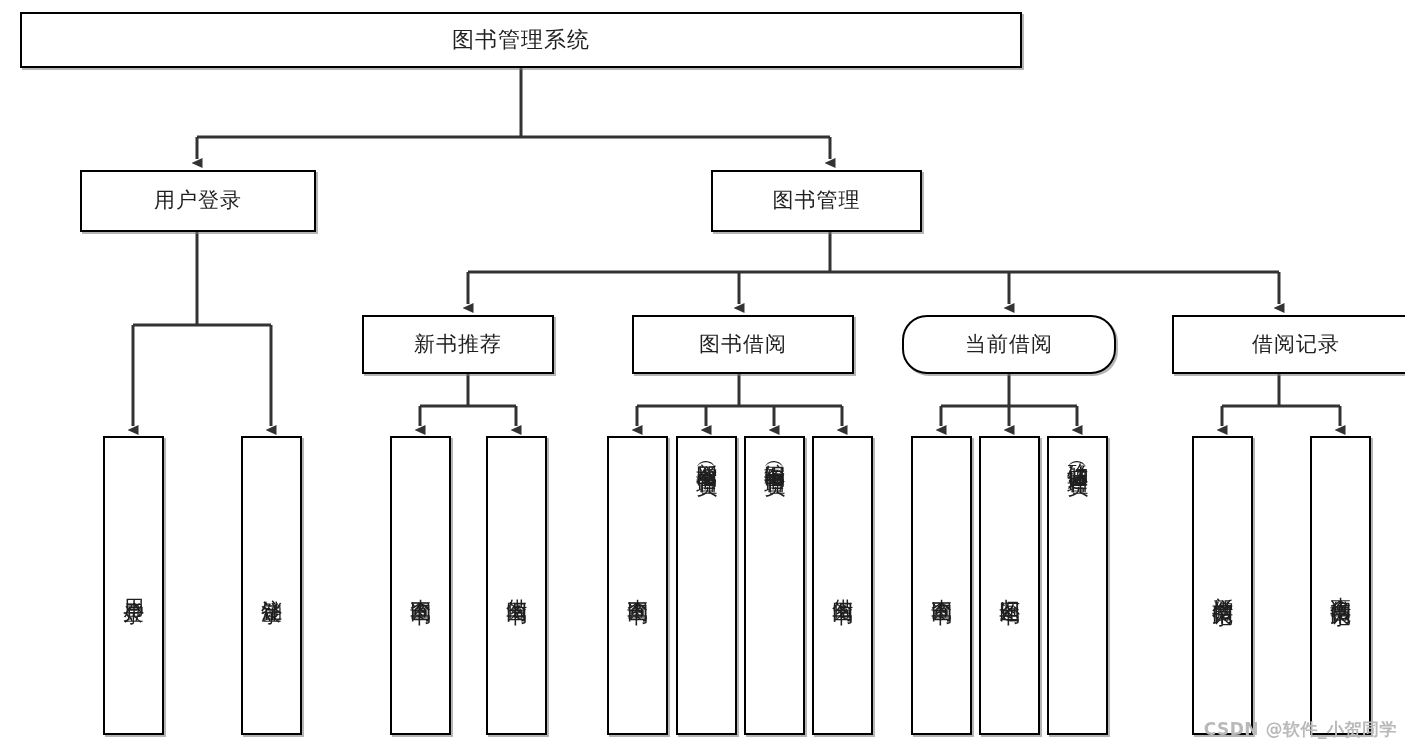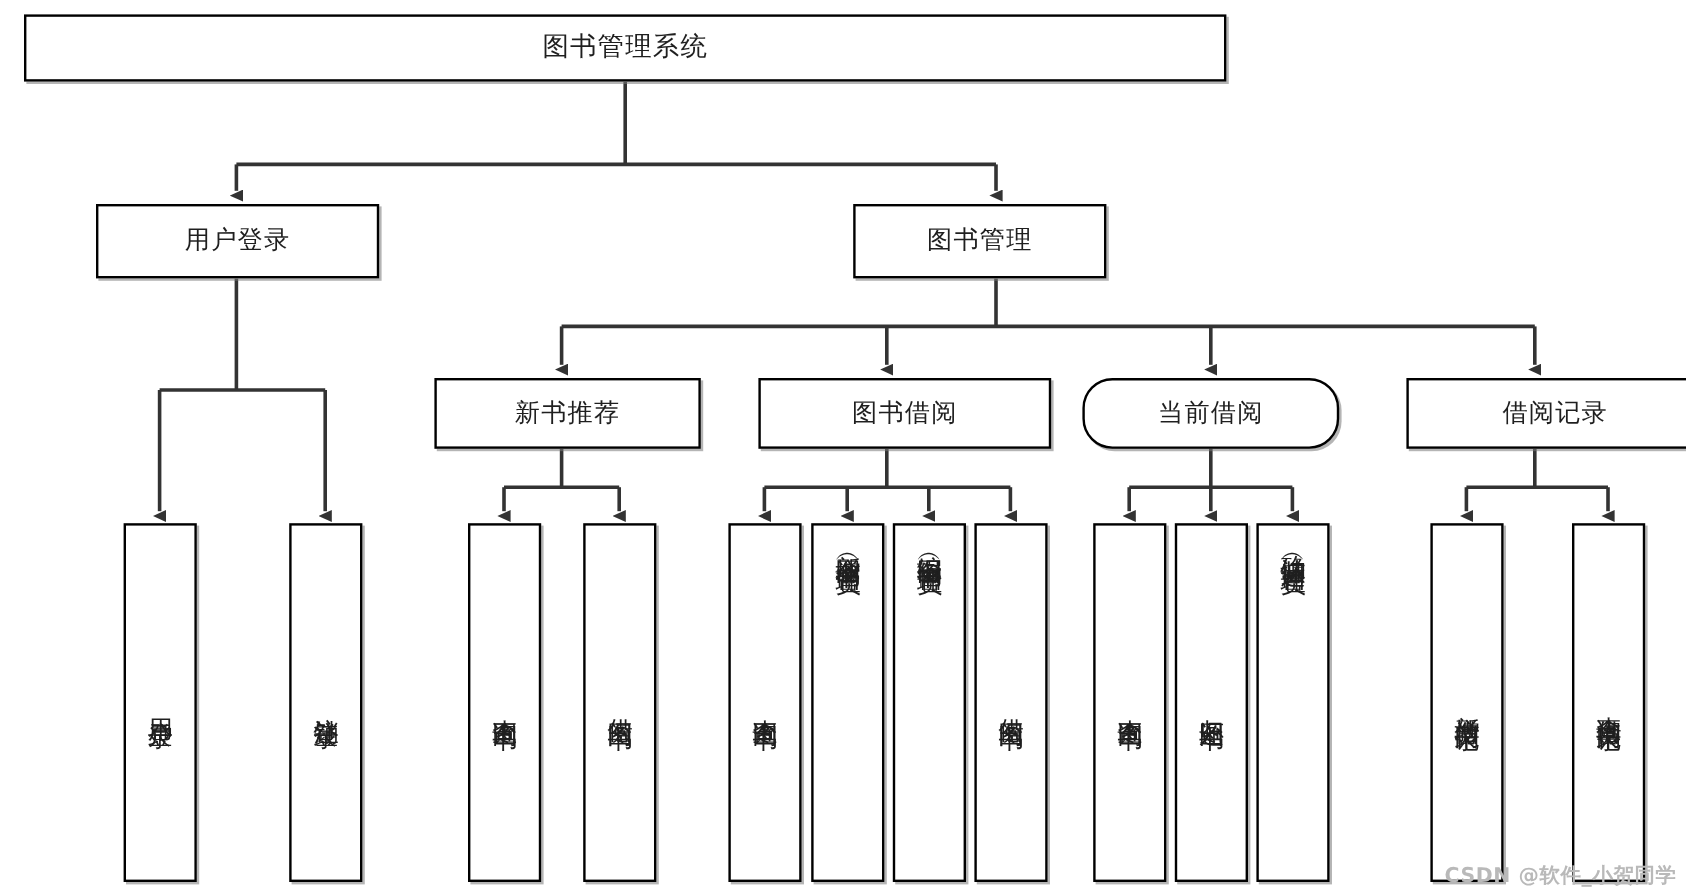--- a/index.html
+++ b/index.html
@@ -139,24 +139,24 @@
     <span class="node-label">图书管理系统</span>
   </div>
 
   <div class="node" style="left:80px; top:170px; width:236px; height:62px;">
     <span class="node-label">用户登录</span>
   </div>
   <div class="node" style="left:711px; top:170px; width:211px; height:62px;">
     <span class="node-label">图书管理</span>
   </div>
 
-  <div class="node" style="left:362px; top:315px; width:222px; height:59px;">
+  <div class="node" style="left:362px; top:315px; width:192px; height:59px;">
     <span class="node-label">新书推荐</span>
   </div>
-  <div class="node" style="left:632px; top:315px; width:244px; height:59px;">
+  <div class="node" style="left:632px; top:315px; width:222px; height:59px;">
     <span class="node-label">图书借阅</span>
   </div>
   <div class="node" style="left:902px; top:315px; width:214px; height:59px;border-radius:25px;">
     <span class="node-label">当前借阅</span>
   </div>
   <div class="node" style="left:1172px; top:315px; width:248px; height:59px;">
     <span class="node-label">借阅记录</span>
   </div>
 
   <div class="node leaf center-text" style="left:103px; top:436px; width:61px; height:299px;">

